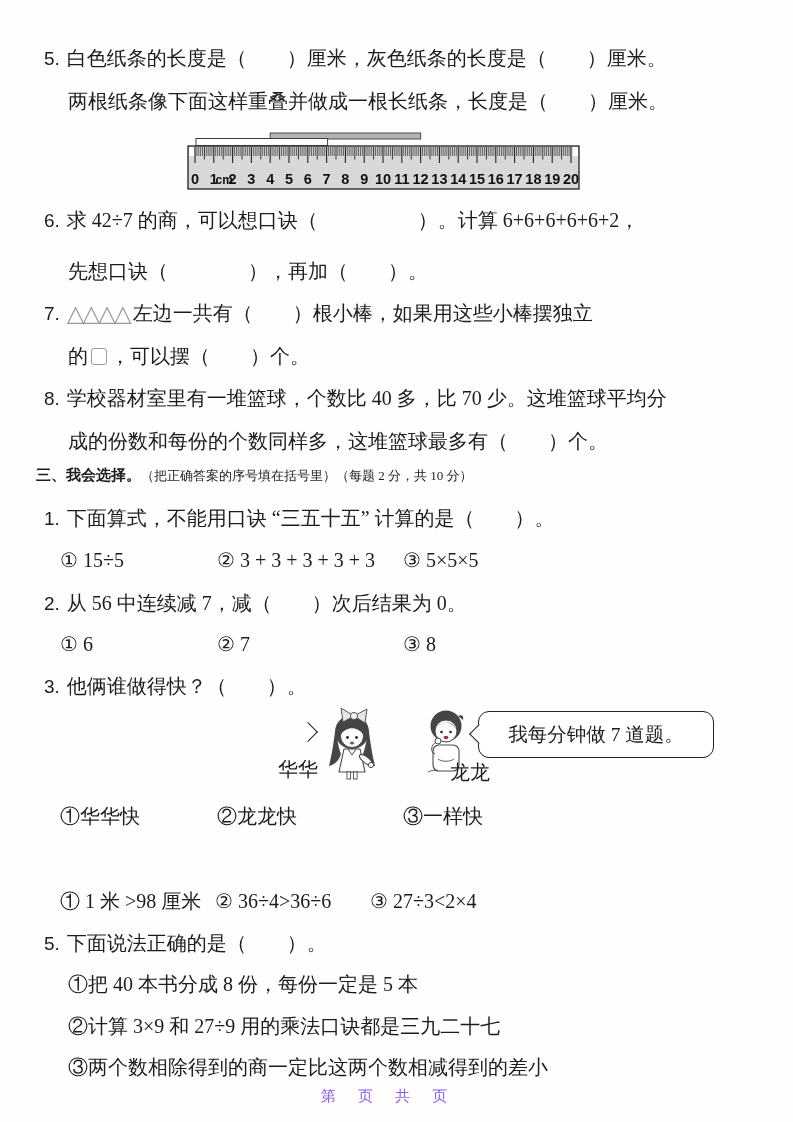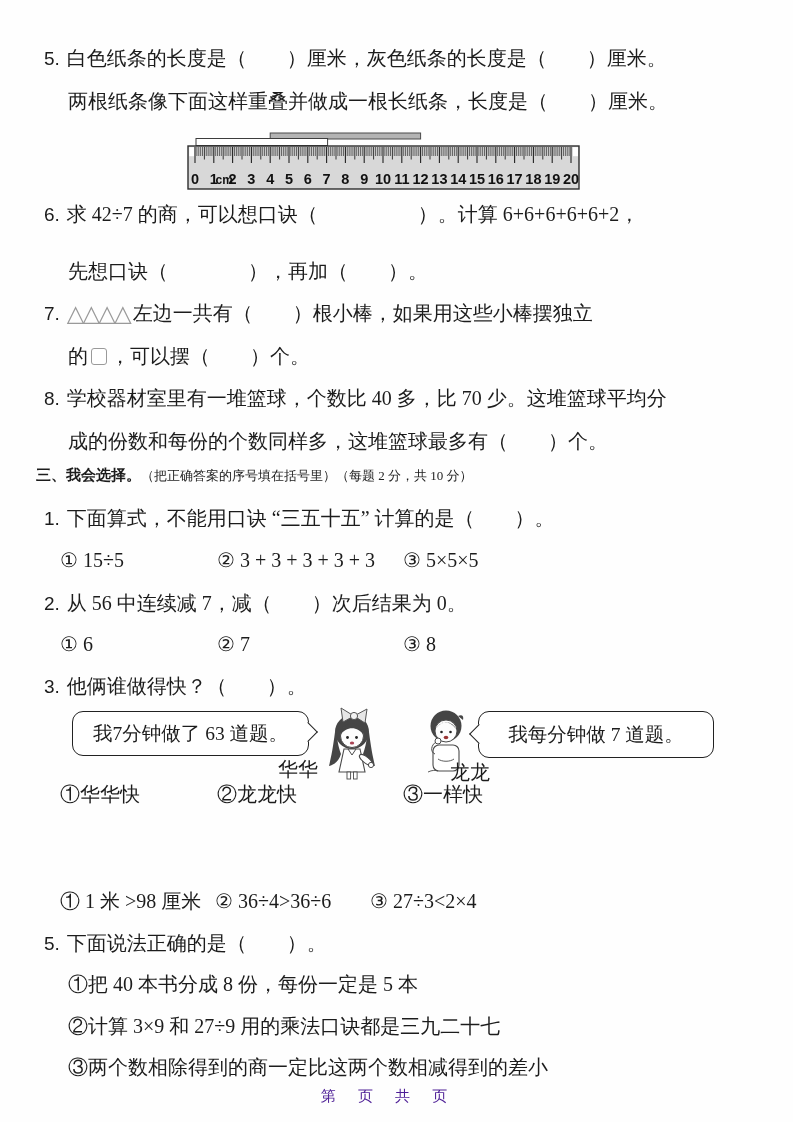--- a/index.html
+++ b/index.html
@@ -16,21 +16,21 @@
       vertical-align:-2px;margin:0 3px;background:#fff;}
   .fig{position:absolute;}
   .bubble{position:absolute;border:1.6px solid #222;border-radius:11px;background:#fff;
           display:flex;align-items:center;justify-content:center;font-size:19.5px;z-index:1;}
   .tail{position:absolute;width:13px;height:13px;background:#fff;z-index:2;}
   .tail-r{border-top:1.7px solid #222;border-right:1.7px solid #222;transform:rotate(45deg);}
   .tail-l{border-bottom:1.7px solid #222;border-left:1.7px solid #222;transform:rotate(45deg);}
   .kid{position:absolute;}
   .kidname{position:absolute;font-size:20px;}
   #footer{position:absolute;top:1087px;left:0;right:16px;text-align:center;
-          font-family:"Liberation Sans","DejaVu Sans",sans-serif;font-size:15px;letter-spacing:9px;color:#4c1d95;}
+          font-family:"Liberation Sans","DejaVu Sans",sans-serif;font-size:15px;letter-spacing:9px;color:#8b5cf6;}
 </style>
 </head>
 <body>
 
 <div id="page">
 
   <div class="row" style="top:44px">
     <span class="qnum">5.</span><span>白色纸条的长度是（　　）厘米，灰色纸条的长度是（　　）厘米。</span>
   </div>
   <div class="row cont" style="top:87px">
@@ -263,21 +263,21 @@
         <text x="290" y="52" text-anchor="middle" font-size="14.5" font-family="Liberation Sans, DejaVu Sans, sans-serif" font-weight="600" fill="#111">15</text>
         <text x="308.8" y="52" text-anchor="middle" font-size="14.5" font-family="Liberation Sans, DejaVu Sans, sans-serif" font-weight="600" fill="#111">16</text>
         <text x="327.6" y="52" text-anchor="middle" font-size="14.5" font-family="Liberation Sans, DejaVu Sans, sans-serif" font-weight="600" fill="#111">17</text>
         <text x="346.40000000000003" y="52" text-anchor="middle" font-size="14.5" font-family="Liberation Sans, DejaVu Sans, sans-serif" font-weight="600" fill="#111">18</text>
         <text x="365.2" y="52" text-anchor="middle" font-size="14.5" font-family="Liberation Sans, DejaVu Sans, sans-serif" font-weight="600" fill="#111">19</text>
         <text x="384" y="52" text-anchor="middle" font-size="14.5" font-family="Liberation Sans, DejaVu Sans, sans-serif" font-weight="600" fill="#111">20</text>
         <text x="37.14" y="52" text-anchor="middle" font-size="12" font-family="Liberation Sans, DejaVu Sans, sans-serif" font-weight="600" fill="#111">cm</text>
       </svg>
   </div>
 
-  <div class="row" style="top:200px">
+  <div class="row" style="top:206px">
     <span class="qnum">6.</span><span>求 42÷7 的商，可以想口诀（　　　　　）。计算 6+6+6+6+6+2，</span>
   </div>
   <div class="row cont" style="top:257px">
     <span>先想口诀（　　　　），再加（　　）。</span>
   </div>
 
   <div class="row" style="top:299px">
     <span class="qnum">7.</span><span class="tri">△△△△</span><span>左边一共有（　　）根小棒，如果用这些小棒摆独立</span>
   </div>
   <div class="row cont" style="top:342px">
@@ -311,23 +311,20 @@
     <span>① 6</span>
     <span>② 7</span>
     <span>③ 8</span>
   </div>
 
   <div class="row" style="top:672px">
     <span class="qnum">3.</span><span>他俩谁做得快？（　　）。</span>
   </div>
 
   <div class="fig" style="left:44px;top:704px;width:705px;height:92px">
-    <div class="bubble" style="left:28px;top:7px;width:235px;height:43px">
-      <span>我7分钟做了 63 道题。</span>
-    </div>
     <div class="tail tail-r" style="left:257px;top:21px"></div>
     <svg class="kid" style="left:276px;top:0" width="64" height="80" viewBox="0 0 64 80">
       <circle cx="32" cy="28" r="17" fill="#454545"></circle>
       <path d="M15,28 C13,44 11,54 9,62 C14,61 19,57 21,50 C18,42 17,34 17,30 Z" fill="#454545"></path>
       <path d="M49,28 C51,44 53,54 55,62 C50,61 45,57 43,50 C46,42 47,34 47,30 Z" fill="#454545"></path>
       <polygon points="21,4 34,12 23,18" fill="#e6e6e6" stroke="#555" stroke-width="1"></polygon>
       <polygon points="47,5 34,12 45,19" fill="#e6e6e6" stroke="#555" stroke-width="1"></polygon>
       <circle cx="34" cy="12" r="3.6" fill="#f2f2f2" stroke="#555" stroke-width="1"></circle>
       <circle cx="32" cy="32" r="11.5" fill="#fdfdfd" stroke="#4a4a4a" stroke-width="1"></circle>
       <path d="M20.5,31 A11.5,11.5 0 0 1 43.5,31 C38,22 26,22 20.5,31 Z" fill="#454545"></path>
@@ -357,21 +354,21 @@
       <path d="M20,55 C24,58 32,58 36,55" fill="none" stroke="#4a4a4a" stroke-width="0.9"></path>
       <path d="M10,68 C14,66 18,66 20,67" fill="none" stroke="#4a4a4a" stroke-width="0.9"></path>
     </svg>
     <div class="tail tail-l" style="left:428px;top:23px"></div>
     <div class="bubble" style="left:434px;top:7px;width:234px;height:45px">
       <span>我每分钟做 7 道题。</span>
     </div>
     <span class="kidname" style="left:406px;top:55px">龙龙</span>
   </div>
 
-  <div class="row opts" style="top:780px">
+  <div class="row opts" style="top:802px">
     <span>①华华快</span>
     <span>②龙龙快</span>
     <span>③一样快</span>
   </div>
 
   <div class="row opts" style="top:887px;grid-template-columns:155px 155px auto">
     <span>① 1 米 &gt;98 厘米</span>
     <span>② 36÷4&gt;36÷6</span>
     <span>③ 27÷3&lt;2×4</span>
   </div>

